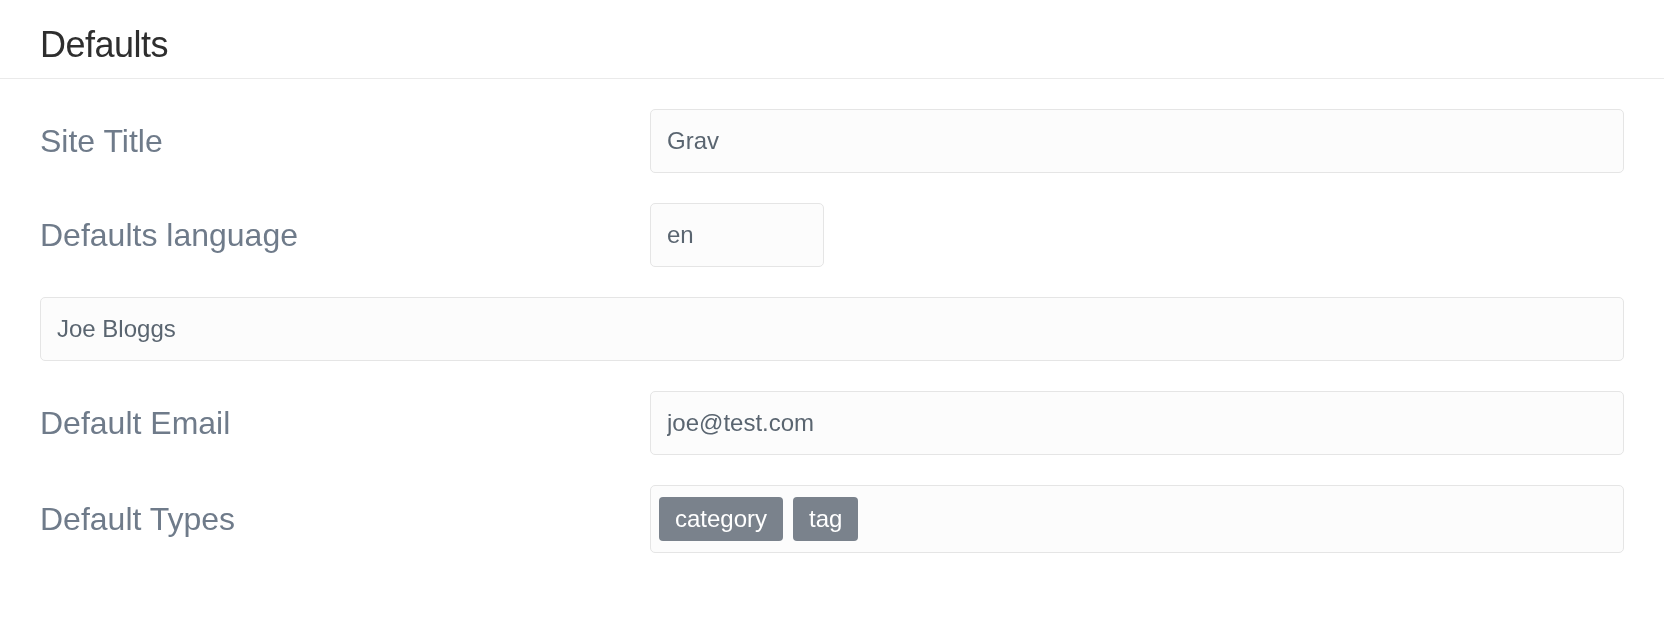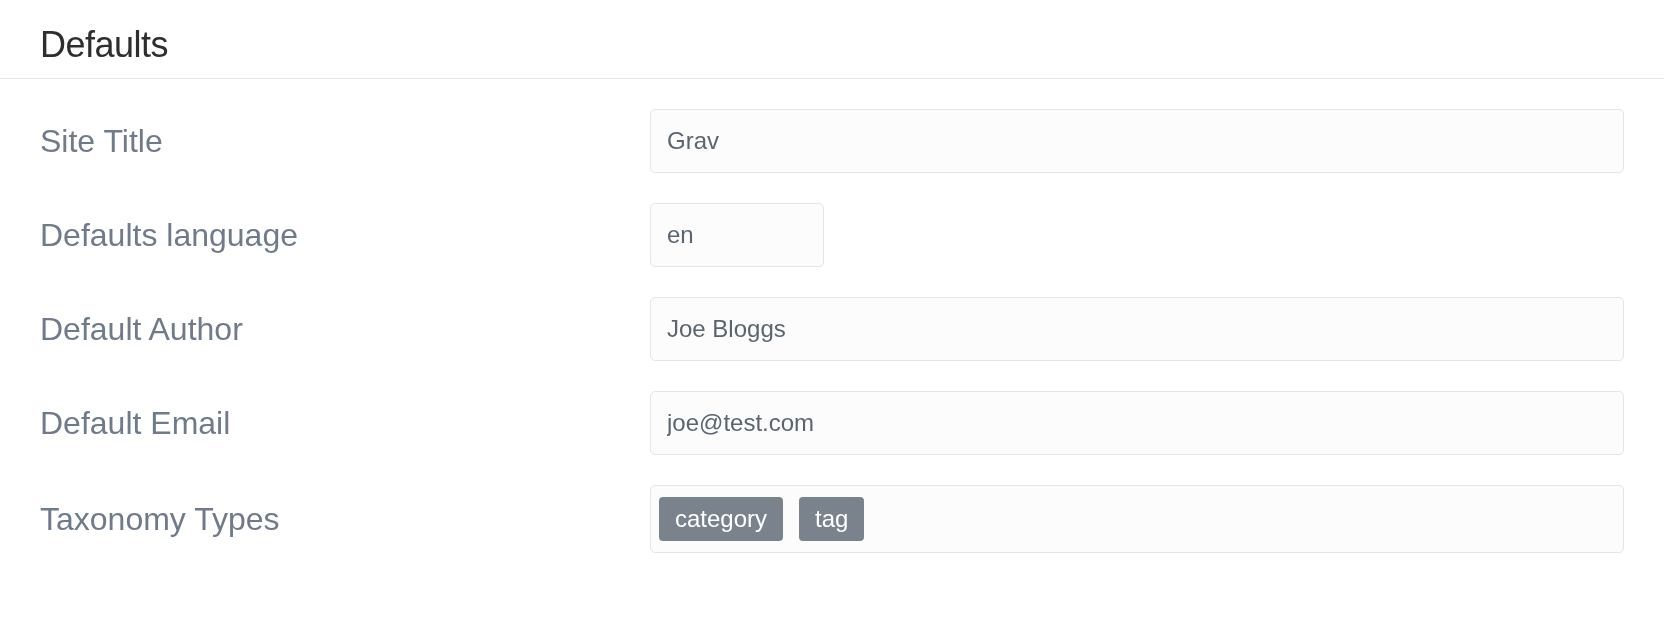--- a/index.html
+++ b/index.html
@@ -56,21 +56,21 @@
     }
     .tag-container {
       width: 100%;
       min-height: 68px;
       padding: 8px;
       border: 1px solid #e5e5e5;
       border-radius: 5px;
       background: #fcfcfc;
       display: flex;
       align-items: center;
-      gap: 16px;
+      gap: 10px;
       flex-wrap: wrap;
     }
     .tag-chip {
       display: inline-flex;
       align-items: center;
       padding: 8px 16px;
       background: #7a828c;
       color: #ffffff;
       font-size: 24px;
       border-radius: 4px;
@@ -94,35 +94,34 @@
   </div>
 
   <div class="form-row">
     <div class="form-label">Defaults language</div>
     <div class="form-control">
       <input type="text" class="text-input short" value="en" style="">
     </div>
   </div>
 
   <div class="form-row">
-    <div class="form-label">Default Author</div>
     <div class="form-control">
       <input type="text" class="text-input" value="Joe Bloggs" style="">
     </div>
   </div>
 
   <div class="form-row">
     <div class="form-label">Default Email</div>
     <div class="form-control">
       <input type="text" class="text-input" value="joe@test.com" style="">
     </div>
   </div>
 
   <div class="form-row">
-    <div class="form-label">Taxonomy Types</div>
+    <div class="form-label">Default Types</div>
     <div class="form-control">
       <div class="tag-container">
         <span class="tag-chip">category</span>
         <span class="tag-chip">tag</span>
       </div>
     </div>
   </div>
 
 </div>
 

